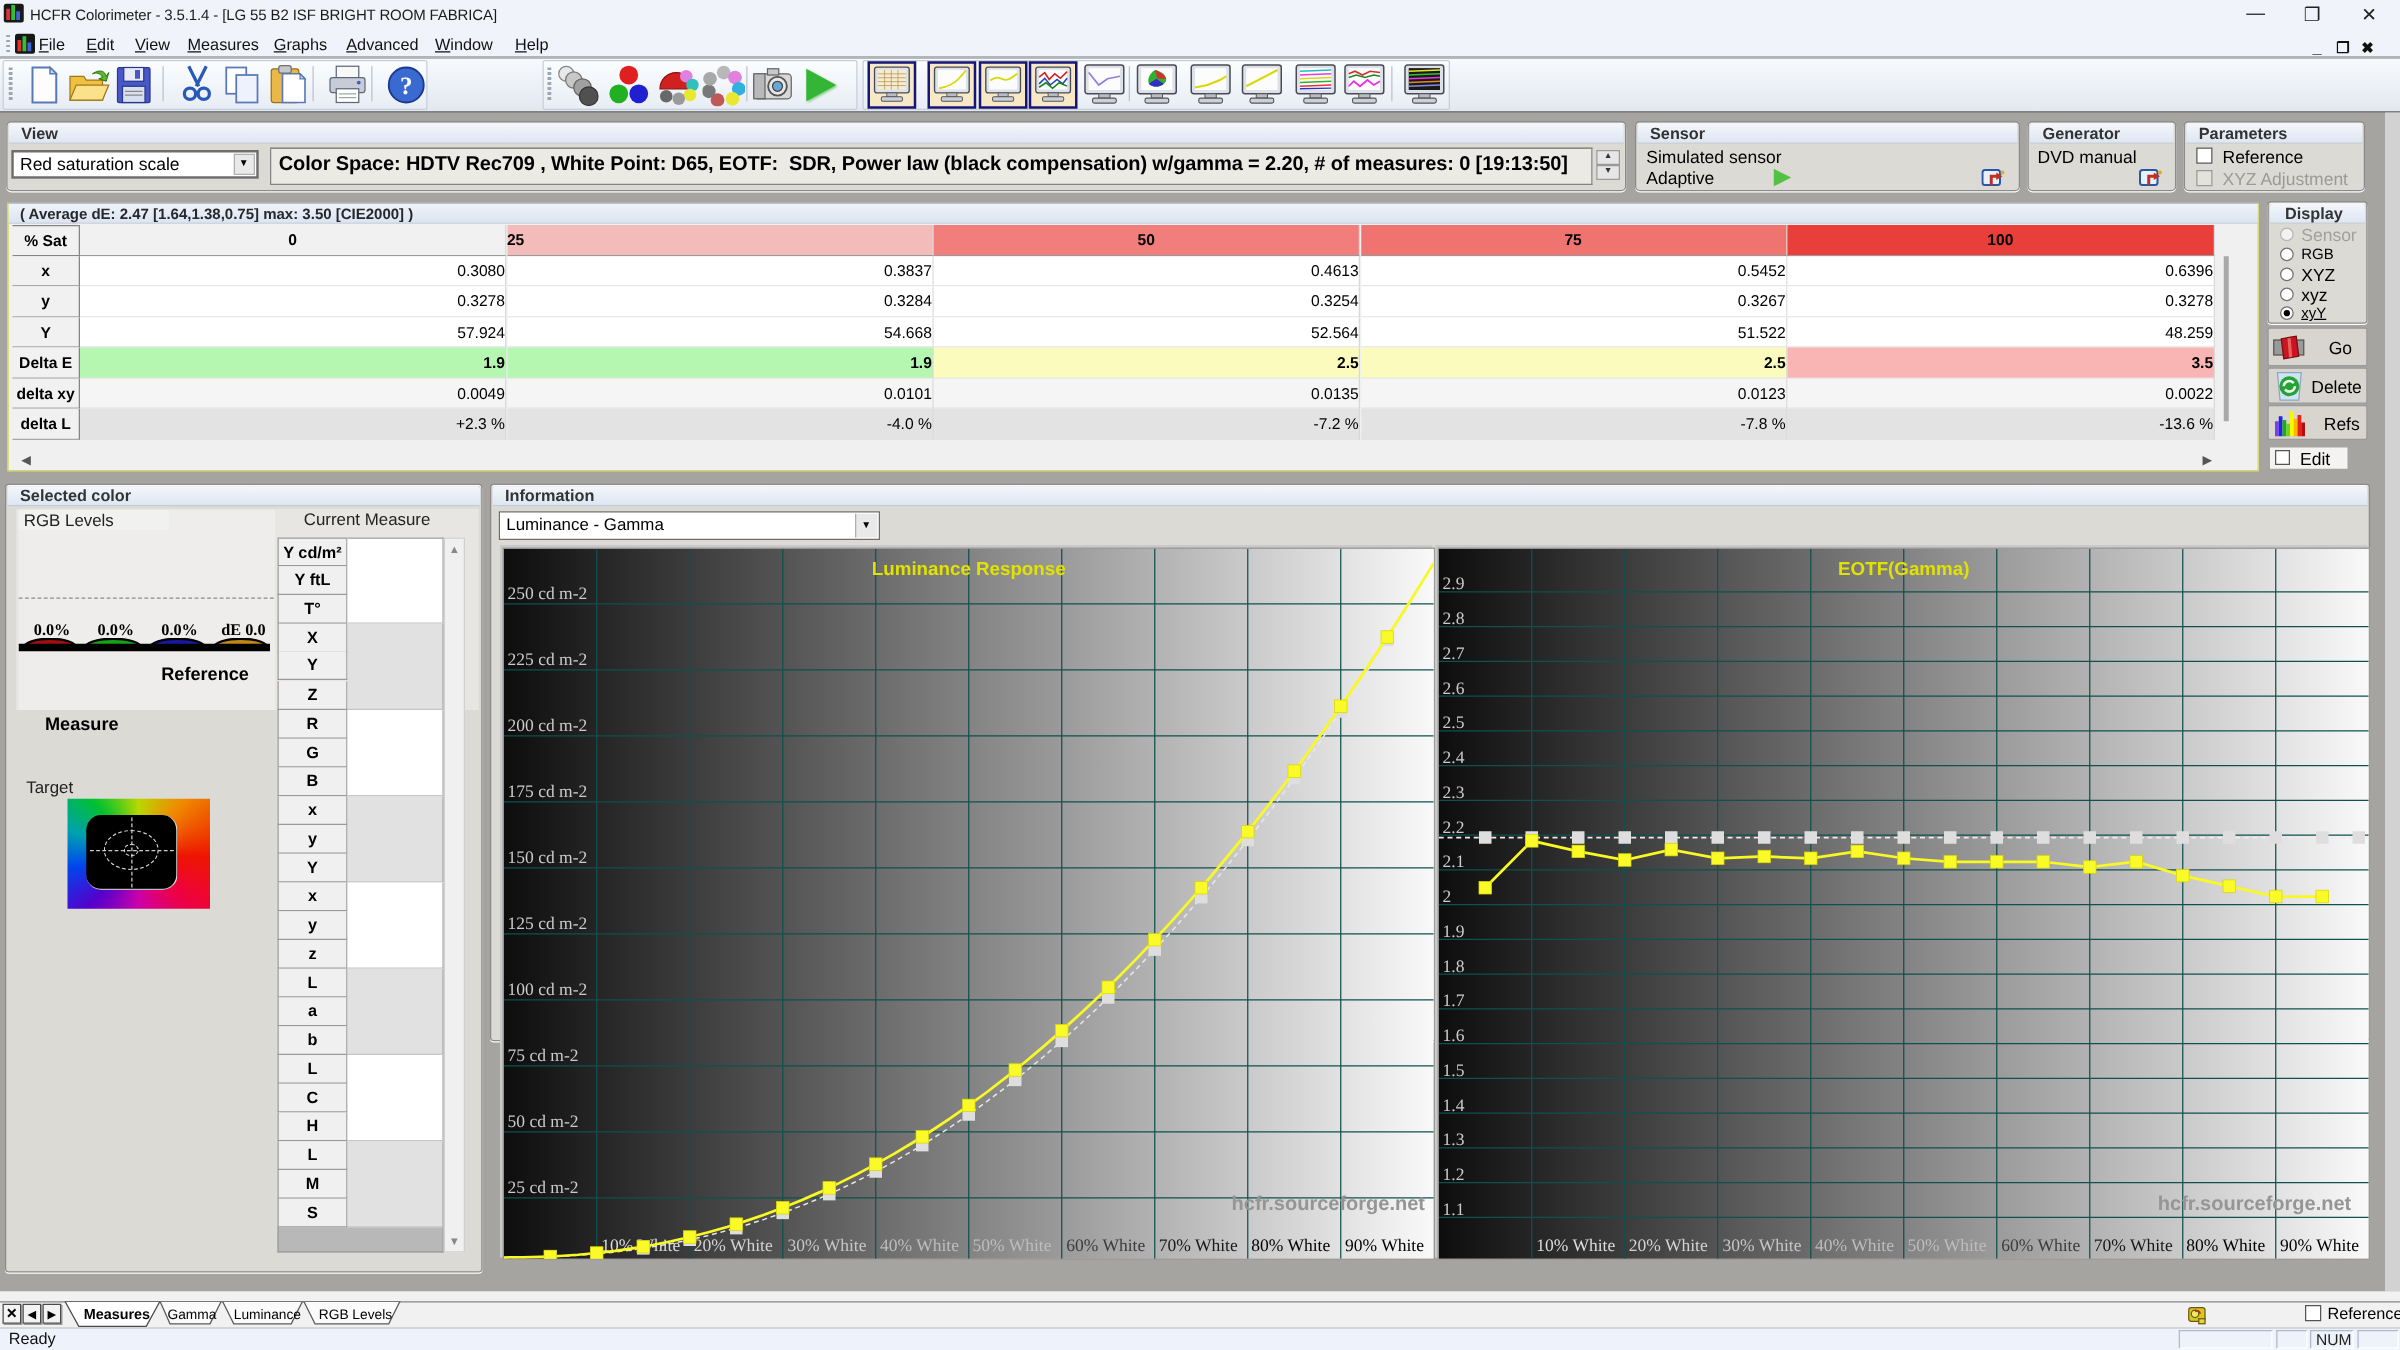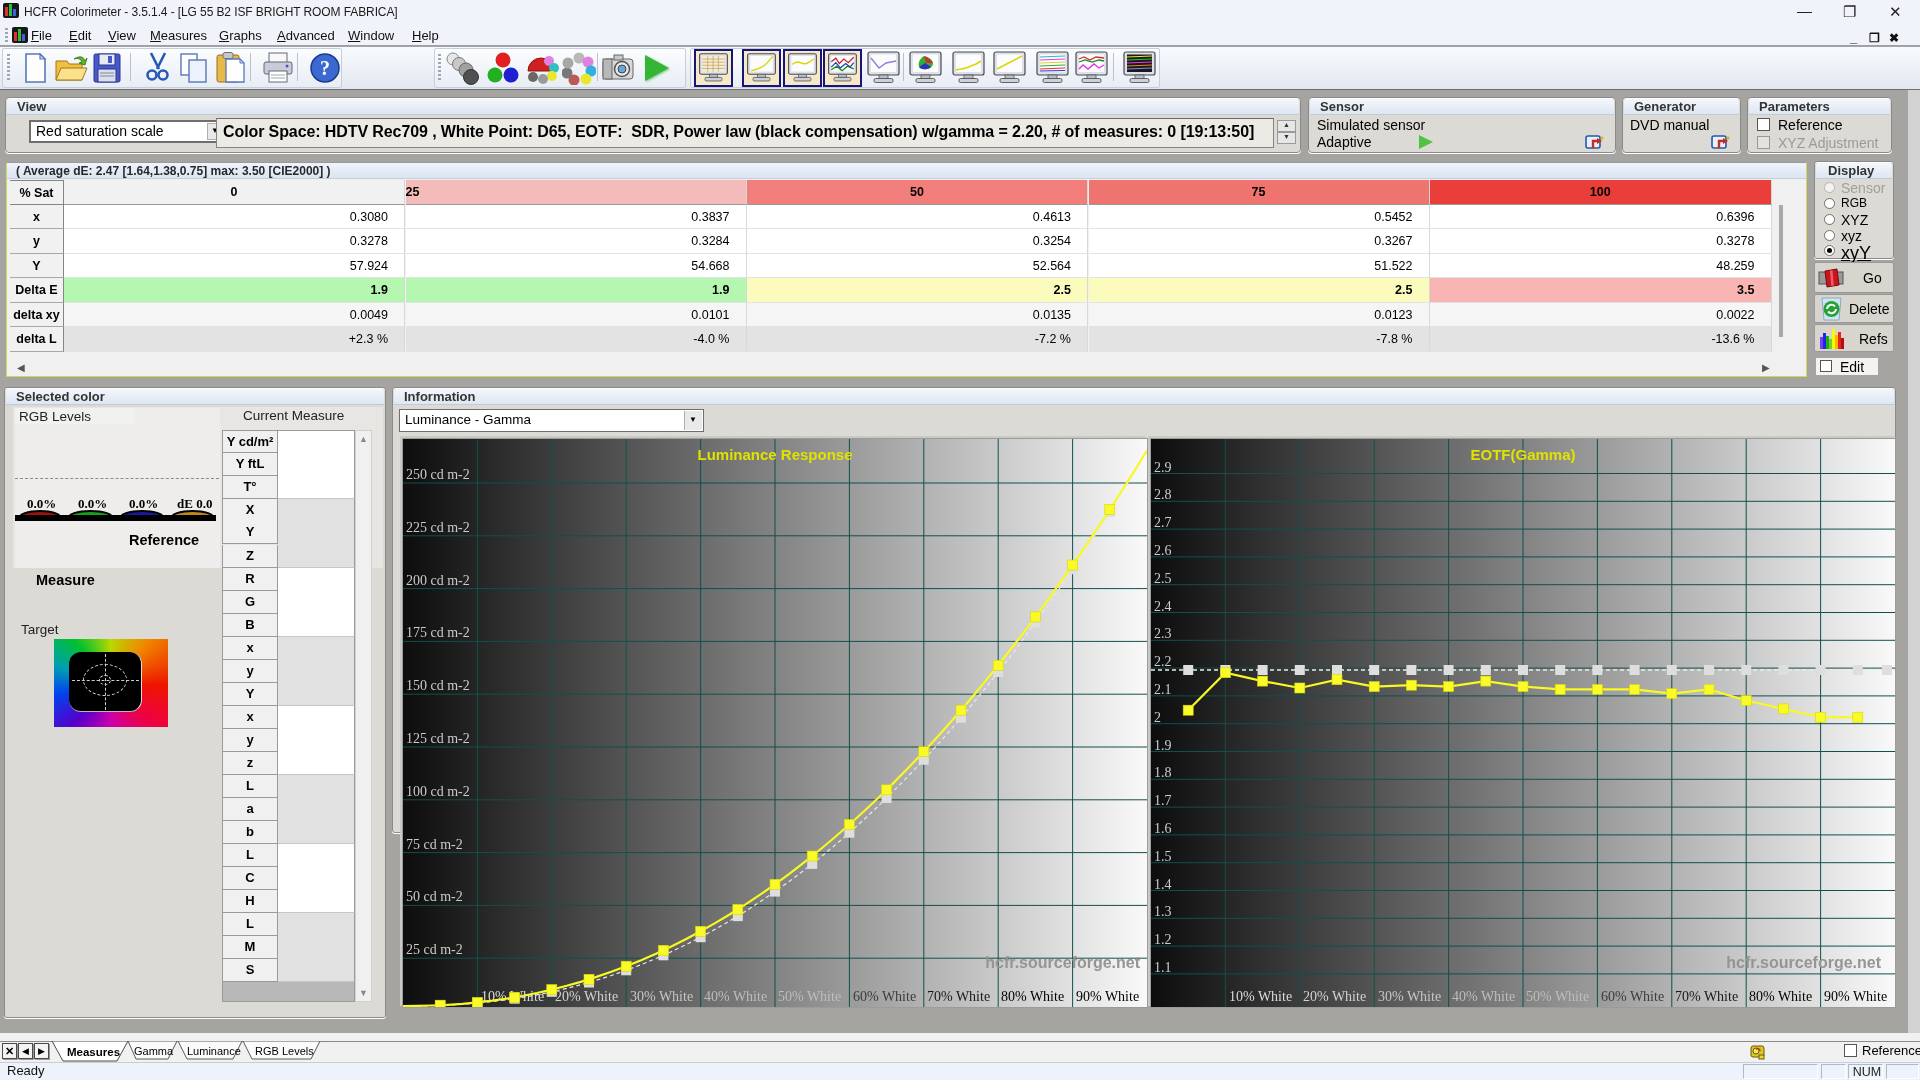--- a/index.html
+++ b/index.html
@@ -283,21 +283,21 @@
             </g>
             <rect x="15" y="26" width="9" height="3.5" fill="#b8bcc6" stroke="#555" stroke-width="0.8"></rect>
             <rect x="10" y="29.5" width="19" height="4" rx="1.5" fill="#ccd0da" stroke="#555" stroke-width="0.9"></rect>
           </g>
         </svg>
     </div>
   </div>
 
   <div class="gbox" style="left:5px;top:97px;width:1296px;height:56px;">
     <div class="gtitle">View</div>
-    <div class="abs" style="left:3px;top:22px;width:198px;height:23px;border:2px solid #6e6e6e;background:#fff;margin-left:20px;">
+    <div class="abs" style="left:3px;top:22px;width:198px;height:23px;border:2px solid #6e6e6e;background:#fff;">
       <div class="abs" style="left:5px;top:1px;font-size:14px;color:#000;">Red saturation scale</div>
       <div class="abs" style="right:1px;top:1px;width:17px;height:17px;background:#e9e9e9;border:1px solid #b0b0b0;"></div>
       <div class="abs" style="right:6px;top:4px;font-size:8px;color:#000;">▼</div>
     </div>
     <div class="abs" style="left:210px;top:20px;width:1058px;height:30px;border:1px solid #858585;border-top-color:#6a6a6a;background:#eceae5;">
       <div class="abs" style="left:6px;top:4px;font-size:16px;font-weight:bold;color:#000;white-space:nowrap;letter-spacing:-0.1px;">Color Space: HDTV Rec709 , White Point: D65, EOTF:&nbsp; SDR, Power law (black compensation) w/gamma = 2.20, # of measures: 0 [19:13:50]</div>
     </div>
     <div class="abs" style="left:1271px;top:22px;width:19px;height:12px;background:#e6e6e6;border:1px solid #9a9a9a;font-size:7px;text-align:center;color:#333;">▲</div>
     <div class="abs" style="left:1271px;top:34px;width:19px;height:12px;background:#e6e6e6;border:1px solid #9a9a9a;font-size:7px;text-align:center;color:#333;">▼</div>
   </div>
@@ -335,21 +335,21 @@
   </div>
 
   <div class="abs" id="tablepanel" style="left:6px;top:162px;width:1801px;height:215px;background:#f0f0f0;border:1px solid #9a9a9a;border-left:1px solid #d6d65e;border-right:1px solid #d6d65e;border-bottom:1px solid #d6d65e;">
     <div class="abs" style="left:0;top:0;width:1799px;height:16px;background:linear-gradient(#eff4fb,#dbe4f1);border-bottom:1px solid #c6cedb;">
       <div class="abs" style="left:9px;top:1px;font-size:12px;font-weight:bold;color:#26282c;">( Average dE: 2.47 [1.64,1.38,0.75] max: 3.50 [CIE2000] )</div>
     </div>
     <div id="mtable">
       <style>
         #mtable .r { position:absolute; left:3px; width:1766px; height:15px; }
         #mtable .hc { position:absolute; left:0; width:54px; height:24.5px; background:#f1f1f1; border-right:1px solid #858585; border-bottom:1px solid #a8a8a8; font-weight:bold; font-size:12.5px; text-align:center; line-height:24px; }
-        #mtable .c { position:absolute; width:341px; height:24.5px; font-size:12.5px; text-align:right; padding-right:16px; line-height:24px; border-right:1px solid #d8d8d8; border-bottom:1px solid #e3e3e3; background:#fff; }
+        #mtable .c { position:absolute; width:341px; height:24.5px; font-size:12.5px; text-align:right; padding-right:0; line-height:24px; border-right:1px solid #d8d8d8; border-bottom:1px solid #e3e3e3; background:#fff; }
         #mtable .c1 { left:54px; } #mtable .c2 { left:395.5px; } #mtable .c3 { left:737px; } #mtable .c4 { left:1078.5px; } #mtable .c5 { left:1420px; width:341.5px; }
       </style>
       <div class="r" style="top:17px;">
         <div class="hc" style="border-top:1px solid #858585;border-bottom:1px solid #858585;">% Sat</div>
         <div class="c c1" style="font-weight:bold;text-align:center;padding-right:0;background:#f1f1f1;border-bottom:1px solid #999;">0</div>
         <div class="c c2" style="font-weight:bold;text-align:left;padding-right:0;background:#f3bcba;border-bottom:1px solid #999;">25</div>
         <div class="c c3" style="font-weight:bold;text-align:center;padding-right:0;background:#f17e7a;border-bottom:1px solid #999;">50</div>
         <div class="c c4" style="font-weight:bold;text-align:center;padding-right:0;background:#ef7470;border-bottom:1px solid #999;">75</div>
         <div class="c c5" style="font-weight:bold;text-align:center;padding-right:0;background:#e93e3a;border-bottom:1px solid #999;">100</div>
       </div>
@@ -413,21 +413,21 @@
     <div class="abs" style="left:9px;top:20px;width:11px;height:11px;border-radius:50%;background:#f2f2f0;border:1px solid #b5b5b5;"></div>
     <div class="abs" style="left:26px;top:18px;font-size:14px;color:#a0a09c;">Sensor</div>
     <div class="abs" style="left:9px;top:36px;width:11px;height:11px;border-radius:50%;background:#fff;border:1px solid #707070;"></div>
     <div class="abs" style="left:26px;top:34px;font-size:12px;">RGB</div>
     <div class="abs" style="left:9px;top:52px;width:11px;height:11px;border-radius:50%;background:#fff;border:1px solid #707070;"></div>
     <div class="abs" style="left:26px;top:50px;font-size:14px;">XYZ</div>
     <div class="abs" style="left:9px;top:68px;width:11px;height:11px;border-radius:50%;background:#fff;border:1px solid #707070;"></div>
     <div class="abs" style="left:26px;top:66px;font-size:14px;">xyz</div>
     <div class="abs" style="left:9px;top:83px;width:11px;height:11px;border-radius:50%;background:#fff;border:1px solid #707070;"></div>
     <div class="abs" style="left:12px;top:86px;width:5px;height:5px;border-radius:50%;background:#000;"></div>
-    <div class="abs" style="left:26px;top:81px;font-size:18px;text-decoration:underline;">xyY</div>
+    <div class="abs" style="left:26px;top:81px;font-size:12px;text-decoration:underline;">xyY</div>
   </div>
 
   <div class="abs" style="left:1814px;top:262px;width:80px;height:31px;background:#d8d5cf;border:1px solid #9a9a9a;border-radius:2px;">
     <svg class="abs" style="left:3px;top:2px;" width="26" height="26" viewBox="0 0 26 26">
       <rect x="1" y="7" width="9" height="12" fill="#9a9a9a" stroke="#555"></rect>
       <rect x="16" y="7" width="9" height="12" fill="#9a9a9a" stroke="#555"></rect>
       <path d="M7 6 L19 4 L21 20 L9 22 Z" fill="#cc1420" stroke="#701010"></path>
       <path d="M12 5.6 L14.5 5.3 L15.8 20.6 L13.2 20.9 Z" fill="#e86060"></path>
     </svg>
     <div class="abs" style="left:48px;top:7px;font-size:14px;">Go</div>

